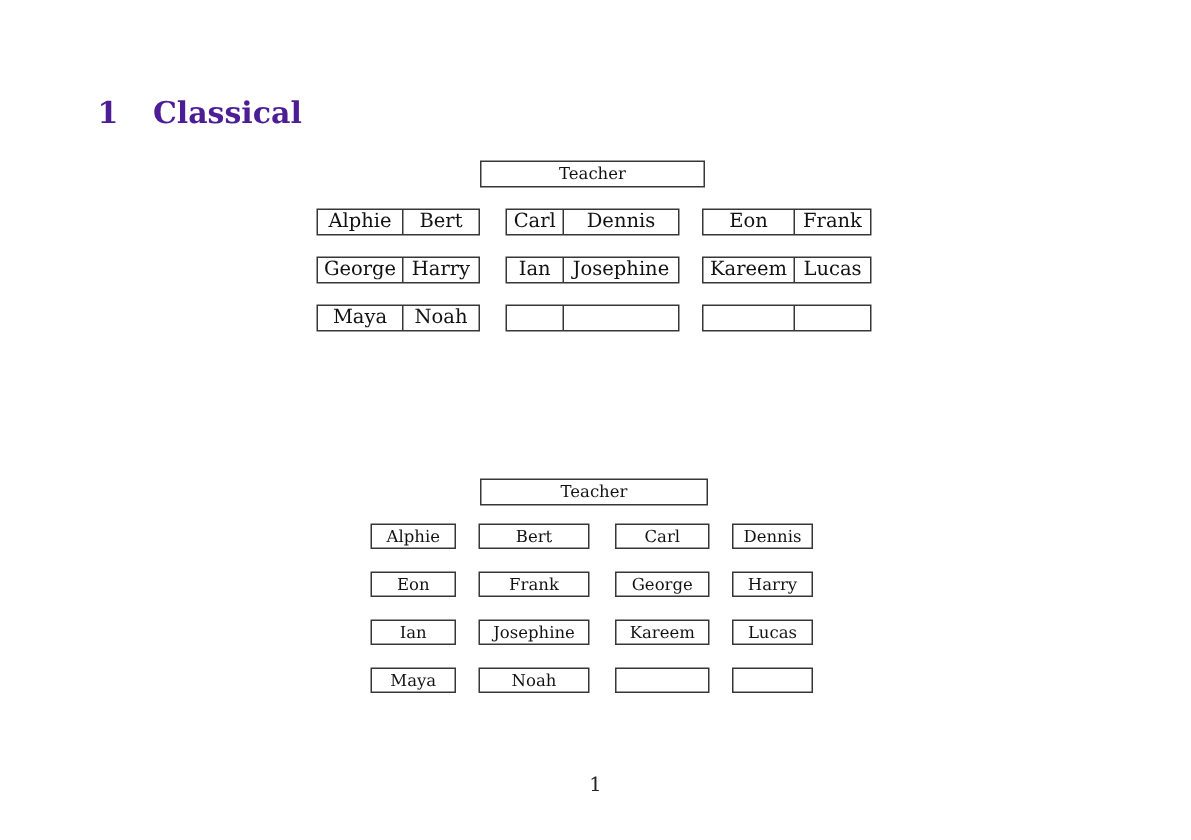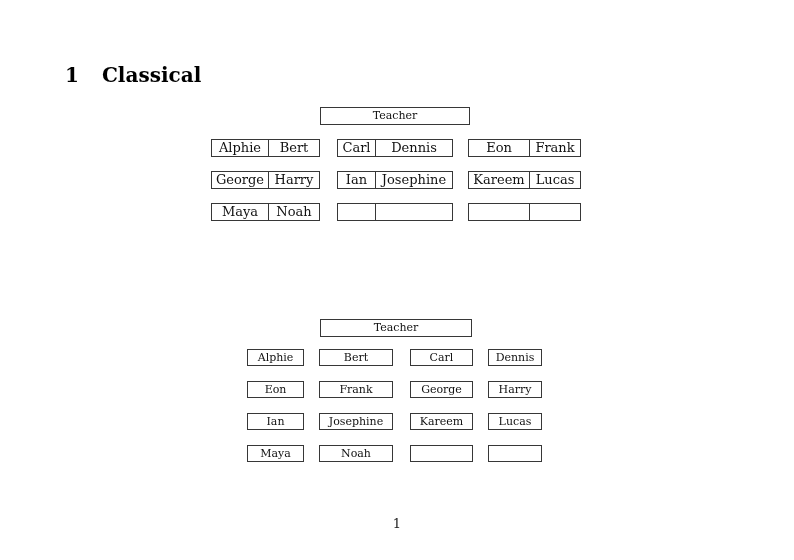--- a/index.html
+++ b/index.html
@@ -15,21 +15,21 @@
     font-family: "DejaVu Serif", "Liberation Serif", serif;
     color: #111111;
     overflow: hidden;
   }
   .section-heading {
     position: absolute;
     left: 65px;
     font-weight: bold;
     font-size: 20px;
     line-height: 24px;
-    color: #000000;
+    color: #4c1d95;
     white-space: nowrap;
   }
   .sec-num { display: inline-block; margin-right: 23px; }
   .box {
     position: absolute;
     border: 1px solid #373737;
     box-sizing: border-box;
     background: #ffffff;
     text-align: center;
     font-size: 11px;

